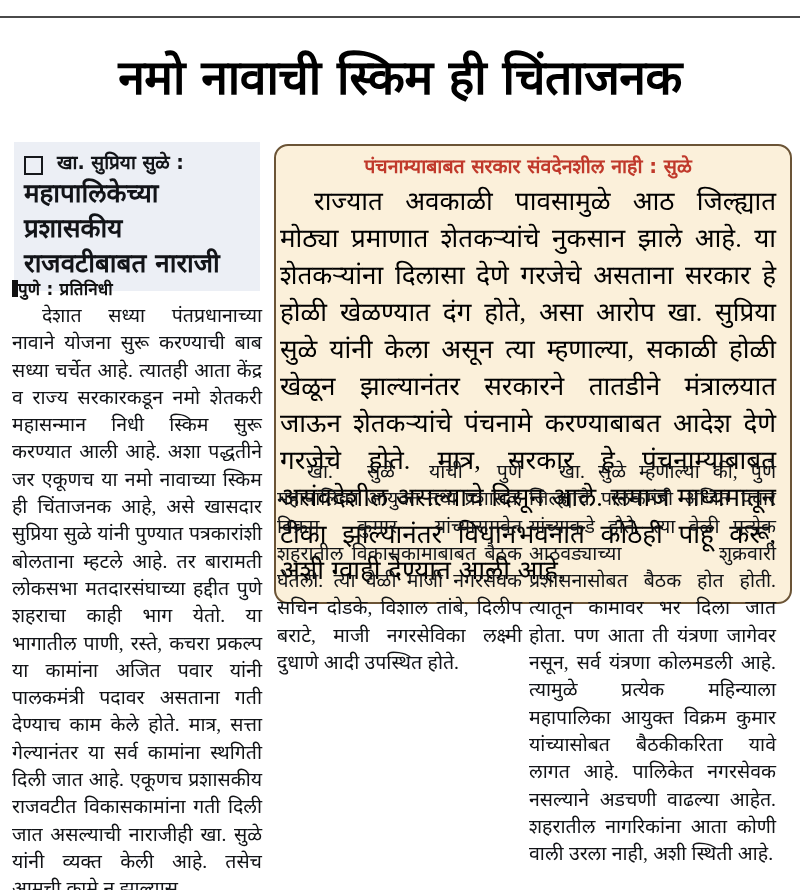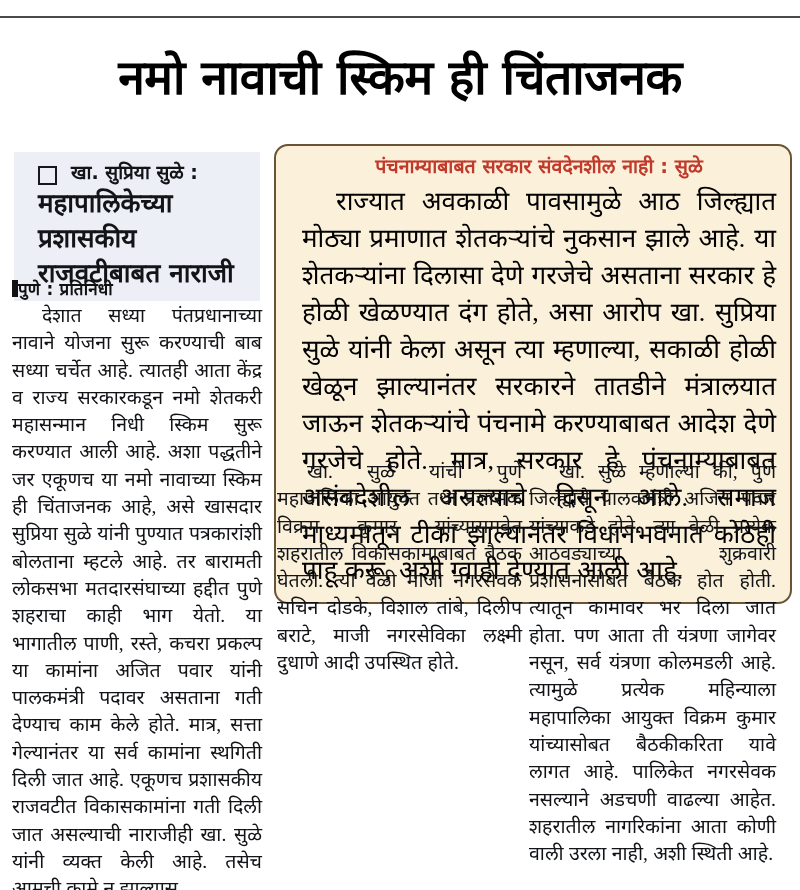--- a/index.html
+++ b/index.html
@@ -47,23 +47,22 @@
     white-space: nowrap;
   }
 
   
   .kicker-box {
     position: absolute;
     top: 142px;
     left: 14px;
     width: 246px;
     background: #eceff5;
-    padding: 8px 8px 10px 24px;
+    padding: 8px 8px 10px 10px;
     box-sizing: border-box;
-    margin-top: 10px;
   }
   .kicker-line1 {
     display: flex;
     align-items: flex-start;
     gap: 14px;
   }
   .square-bullet {
     flex: 0 0 auto;
     width: 15px;
     height: 15px;
@@ -113,21 +112,21 @@
   
   .highlight-box {
     position: absolute;
     top: 144px;
     left: 274px;
     width: 518px;
     background: #fbf0da;
     border: 2.5px solid #6b5436;
     border-radius: 14px;
     box-sizing: border-box;
-    padding: 8px 14px 12px 26px;
+    padding: 8px 14px 12px 4px;
   }
   .highlight-title {
     text-align: center;
     font-family: "DejaVu Sans", "Liberation Sans", sans-serif;
     font-weight: 700;
     font-size: 19.5px;
     color: #c0392b;
     line-height: 1.3;
     margin-bottom: 5px;
     white-space: nowrap;

